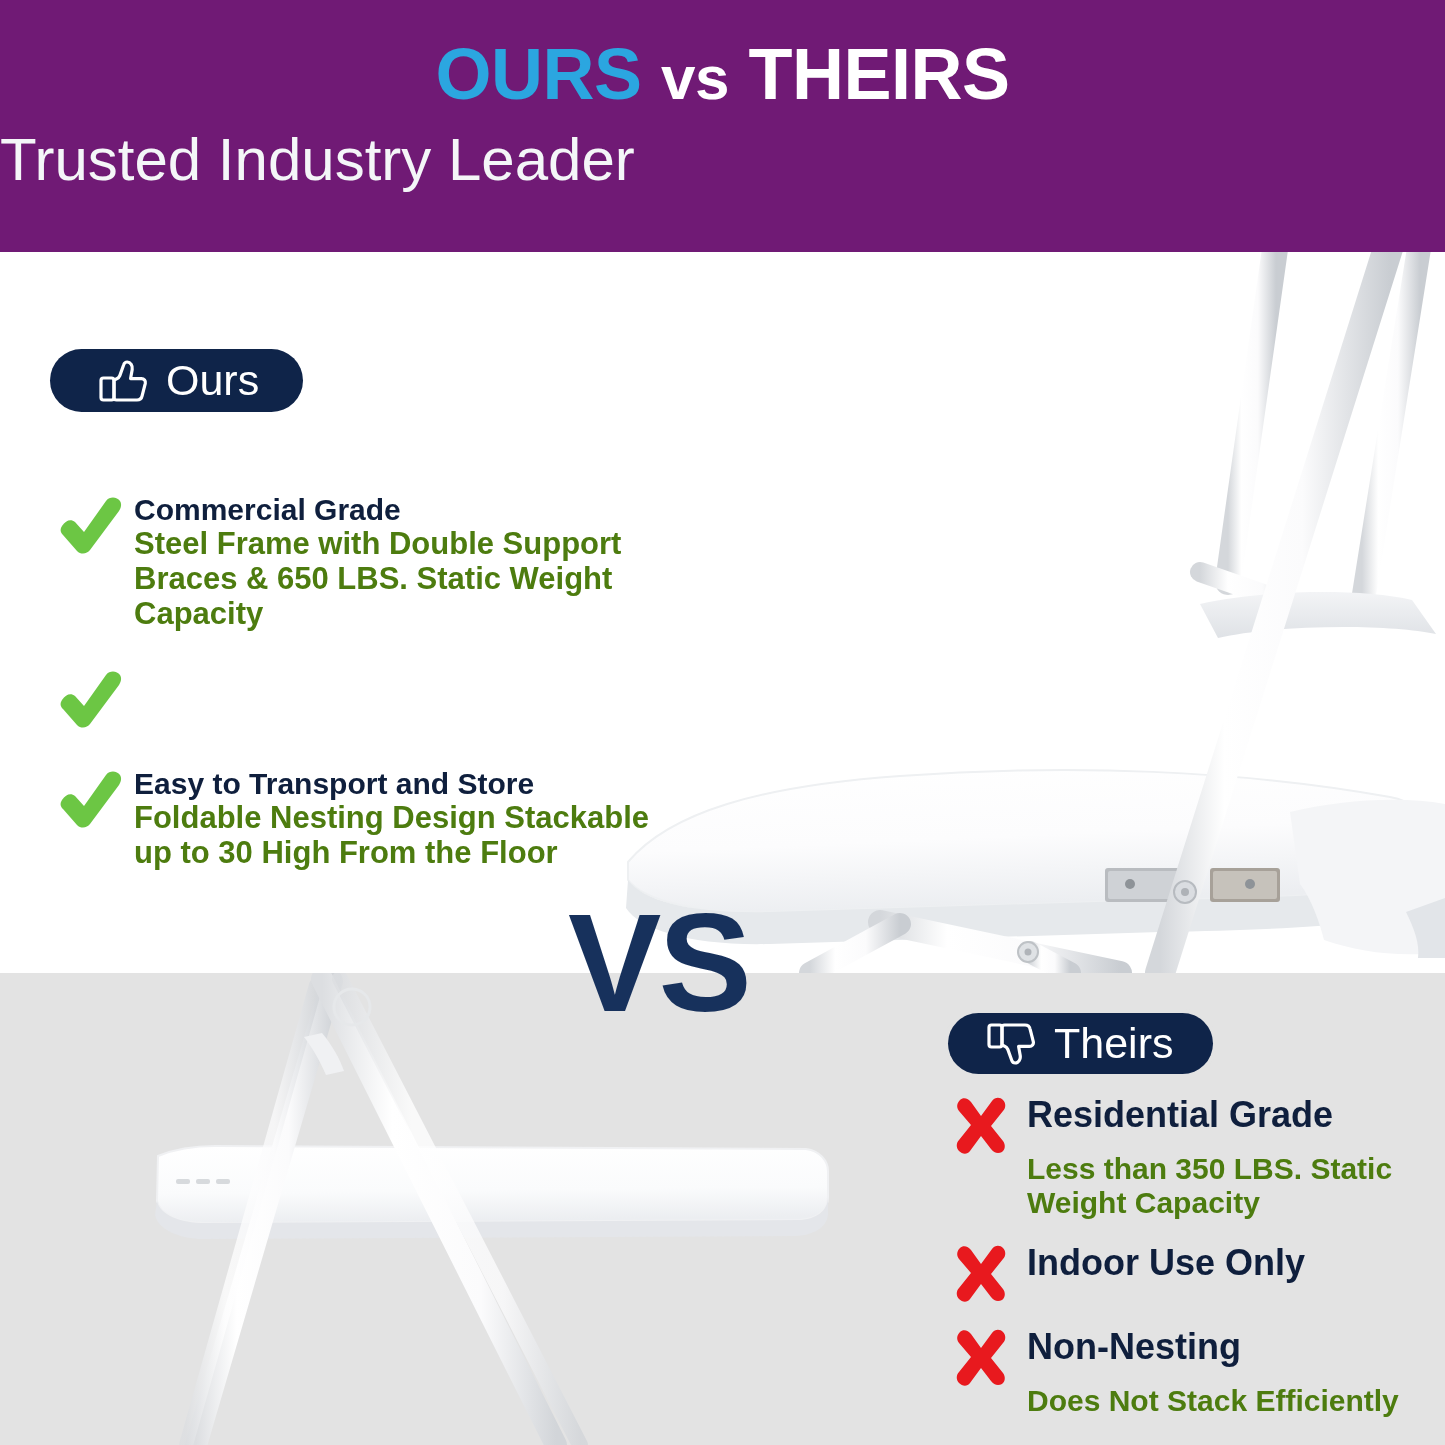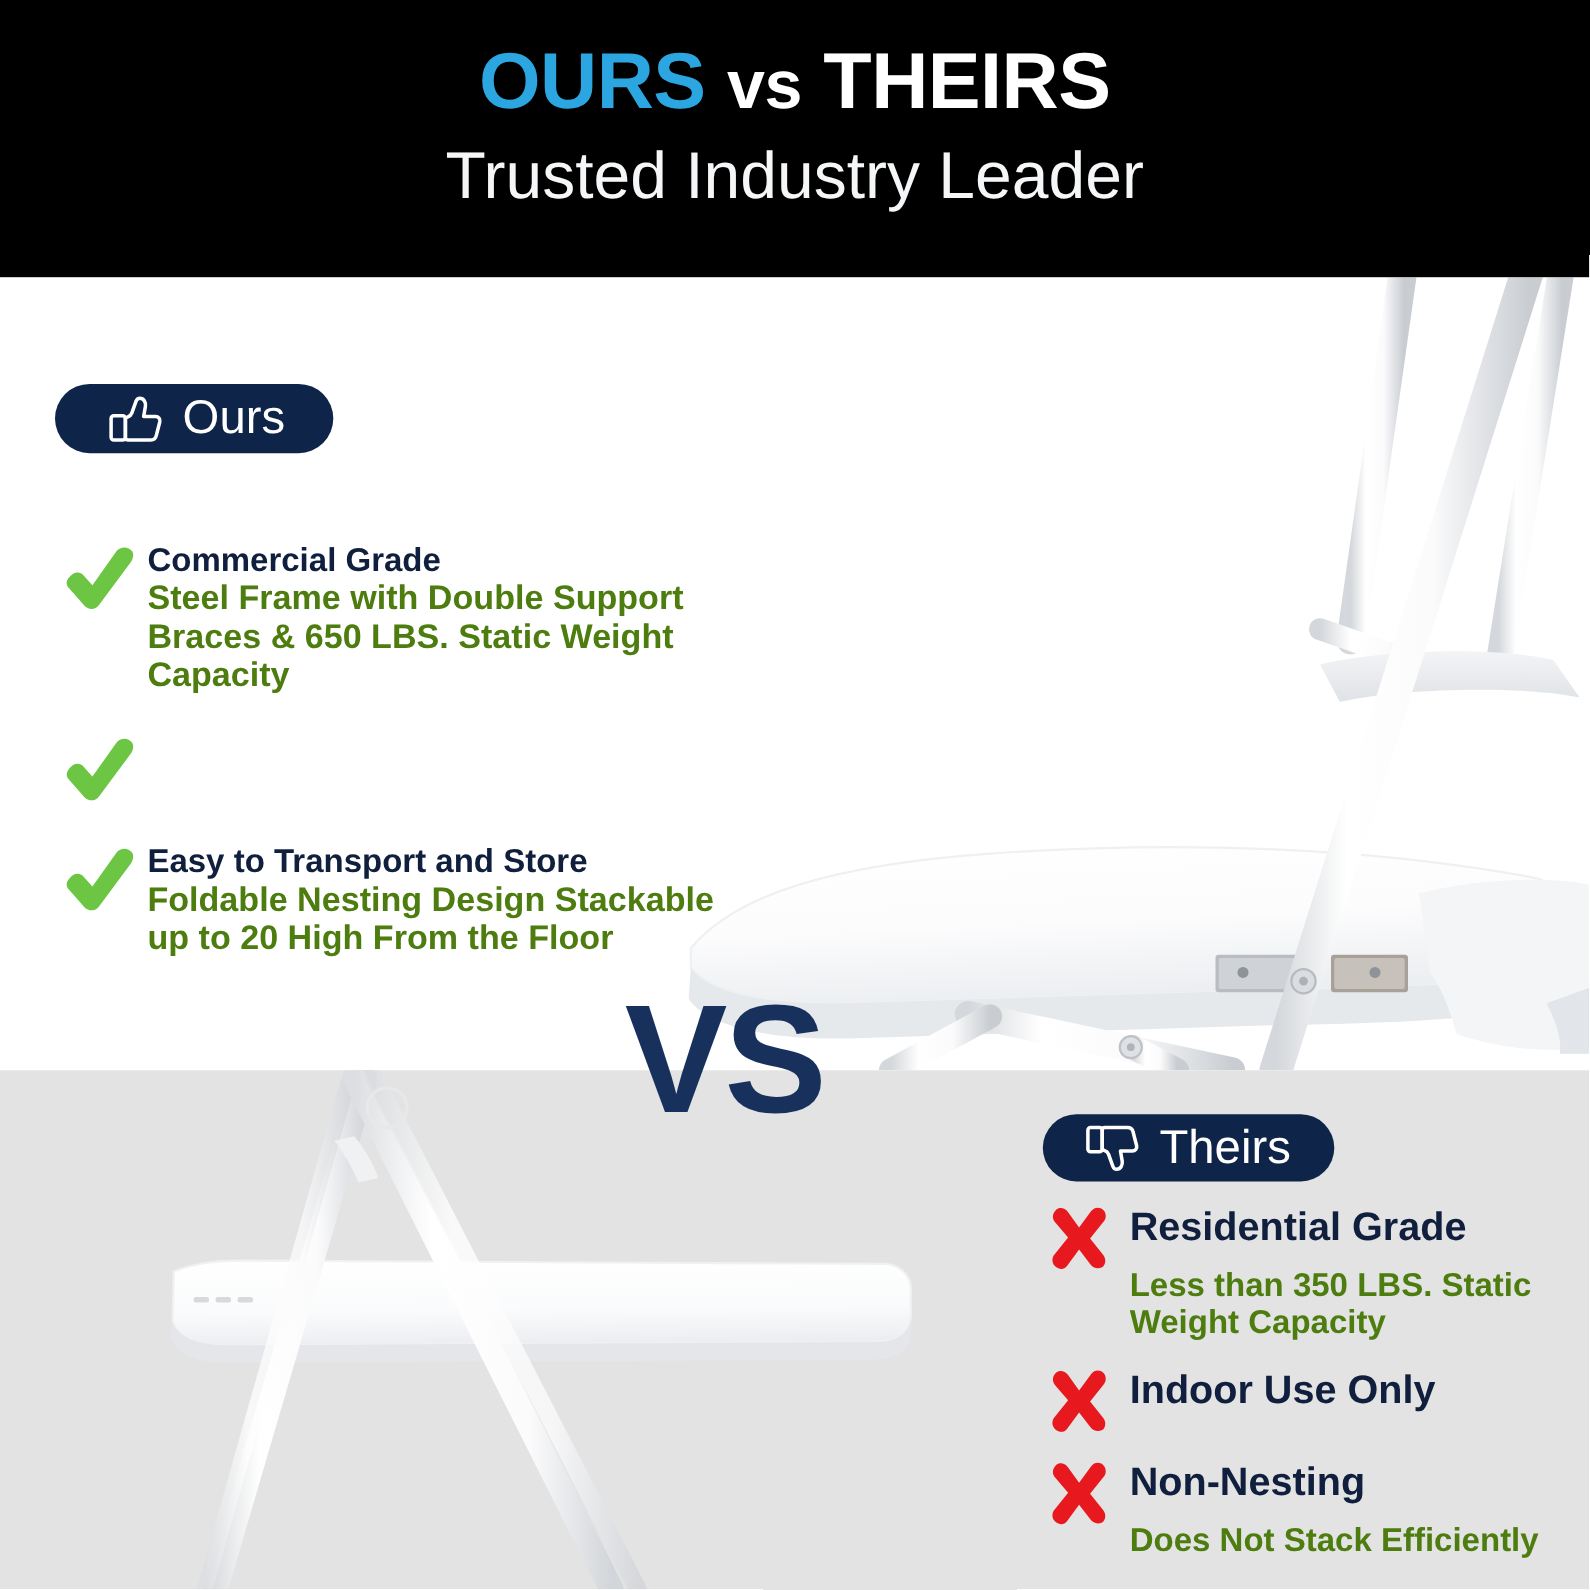--- a/index.html
+++ b/index.html
@@ -17,42 +17,42 @@
     overflow: hidden;
     background: #ffffff;
   }
 
   
   #header {
     position: absolute;
     left: 0; top: 0;
     width: 1445px;
     height: 252px;
-    background: #000000;
+    background: #701a75;
     z-index: 40;
   }
   #header-title {
     position: absolute;
     left: 0; top: 38px;
     width: 1445px;
     text-align: center;
     font-size: 72px;
     font-weight: bold;
     letter-spacing: -0.5px;
     line-height: 1.0;
     white-space: nowrap;
   }
   #header-title .ours-word { color: #2BA6E0; }
   #header-title .vs-word { color: #ffffff; font-size: 62px; }
   #header-title .theirs-word { color: #ffffff; }
   #header-subtitle {
     position: absolute;
     left: 0; top: 128px;
     width: 1445px;
-    text-align: center;
+    text-align: left;
     font-size: 60px;
     font-weight: normal;
     color: #f4f6f8;
     line-height: 1.05;
     white-space: nowrap;
   }
 
   
   #panel-top {
     position: absolute;
@@ -322,21 +322,21 @@
     <div class="feature-row">
       <div class="mark">
         <svg width="70" height="66" viewBox="0 0 70 66">
           <path d="M6 34 C10 28 15 27 19 30 L28 40 L50 9 C54 4 61 5 64 9
                    C66 12 65 16 63 19 L34 58 C31 62 25 63 21 59 L7 43
                    C4 40 4 37 6 34 Z" fill="#6CC644"></path>
         </svg>
       </div>
       <div class="feature-text">
         <div class="feature-title">Easy to Transport and Store</div>
-        <div class="feature-body">Foldable Nesting Design Stackable up to 20 High From the Floor</div>
+        <div class="feature-body">Foldable Nesting Design Stackable up to 30 High From the Floor</div>
       </div>
     </div>
 
   </div>
 
   <div id="vs-badge">VS</div>
 
   <div class="pill" id="pill-theirs">
     <svg class="pill-icon" width="52" height="48" viewBox="0 0 52 48">
       <g fill="none" stroke="#ffffff" stroke-width="3.2" stroke-linejoin="round" stroke-linecap="round">

